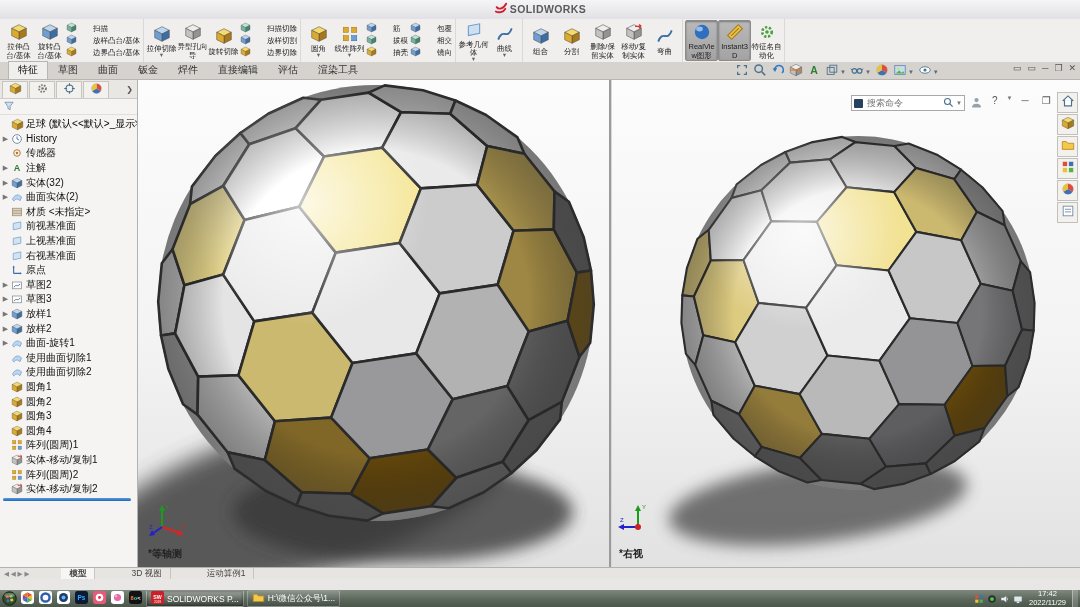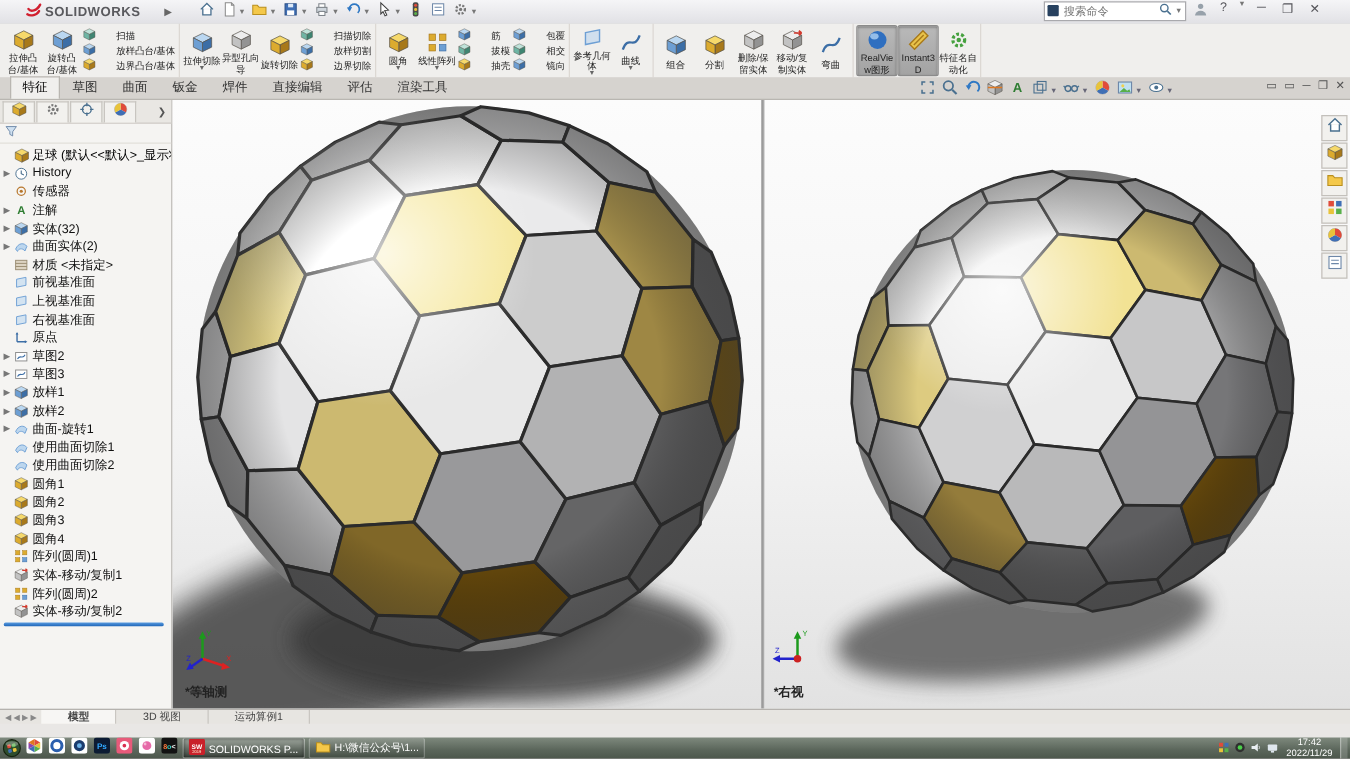--- a/index.html
+++ b/index.html
@@ -1,20 +1,20 @@
 <!DOCTYPE html>
 <html><head>
 <meta charset="utf-8">
 <style>
   html,body{margin:0;padding:0;background:#222;}
   .screen{position:relative;width:1080px;height:607px;overflow:hidden;
     font-family:"Liberation Sans",sans-serif;background:#e9e7e5;-webkit-font-smoothing:antialiased;}
   
   .titlebar{position:absolute;top:0;left:0;right:0;height:19px;display:flex;align-items:center;
-    background:linear-gradient(#f5f5f7,#e1e1e5);border-bottom:1px solid #c6c6ca;padding:0 20px;gap:16px;}
+    background:linear-gradient(#f5f5f7,#e1e1e5);border-bottom:1px solid #c6c6ca;padding:0 4px;gap:16px;flex-direction:column;}
   .brand{display:flex;align-items:center;gap:2px;}
   .brand .bname{font-size:10.5px;font-weight:bold;color:#5a5a5e;letter-spacing:.4px;}
   .flyout{font-size:8px;color:#666;padding:0 3px;}
   .qa{display:flex;align-items:center;gap:1px;}
   .qbtn{display:flex;align-items:center;padding:1px 2px;border-radius:2px;}
   .qbtn .caret{font-size:6px;color:#777;margin-left:1px;}
   .doc-title{position:absolute;left:0;right:0;text-align:center;font-size:11px;color:#3a3a3a;pointer-events:none;}
   .tb-right{margin-left:auto;display:flex;gap:5px;z-index:2;}
   .search{display:flex;align-items:center;background:#fff;border:1px solid #a9a9ad;height:14px;width:108px;padding:0 2px;gap:2px;}
   .search input{border:0;outline:0;flex:1;font-size:9px;min-width:0;font-family:inherit;color:#333;}
@@ -62,21 +62,21 @@
   .varea svg.scene{position:absolute;left:0;top:0;}
   .vdivider{position:absolute;left:471px;top:0;bottom:0;width:2px;background:#9b9b9b;box-shadow:1px 0 0 #d8d8d8;}
   .vlabel{position:absolute;bottom:6px;font-size:10px;font-weight:bold;color:#222;}
   .triad{position:absolute;}
   .taskpane{position:absolute;top:12px;right:3px;width:20px;display:flex;flex-direction:column;gap:1px;z-index:5;}
   .tpbtn{width:19px;height:19px;background:#f2f1ee;border:1px solid #c3c0bb;display:flex;align-items:center;justify-content:center;}
   
   .viewtabs{position:absolute;top:567px;left:0;right:0;height:11px;background:#e7e5e1;border-top:1px solid #b5b2ae;
     display:flex;align-items:center;font-size:8.5px;color:#444;}
   .vtnav{display:flex;gap:2px;padding:0 4px;color:#888;font-size:6.5px;}
-  .vtab{padding:0 21px;height:100%;display:flex;align-items:center;border-right:1px solid #c9c6c1;}
+  .vtab{padding:0 8px;height:100%;display:flex;align-items:center;border-right:1px solid #c9c6c1;margin-left:28px;}
   .vtab.active{background:#f7f6f4;font-weight:bold;}
   .statusbar{position:absolute;top:578px;left:0;right:0;height:12px;background:#ecebe8;border-top:1px solid #cfccc7;
     display:flex;align-items:center;font-size:9px;color:#333;}
   .sb-left{padding-left:4px;}
   .sb-right{margin-left:auto;display:flex;align-items:center;gap:26px;padding-right:14px;}
   .sb-units{display:flex;align-items:center;gap:4px;}
   
   .taskbar{position:absolute;top:590px;left:0;right:0;height:17px;
     background:linear-gradient(#7e897d,#5a655a 60%,#4c574c);display:flex;align-items:center;gap:3px;padding-left:2px;}
   .tico{width:15px;height:15px;border-radius:2px;display:flex;align-items:center;justify-content:center;flex:none;}

